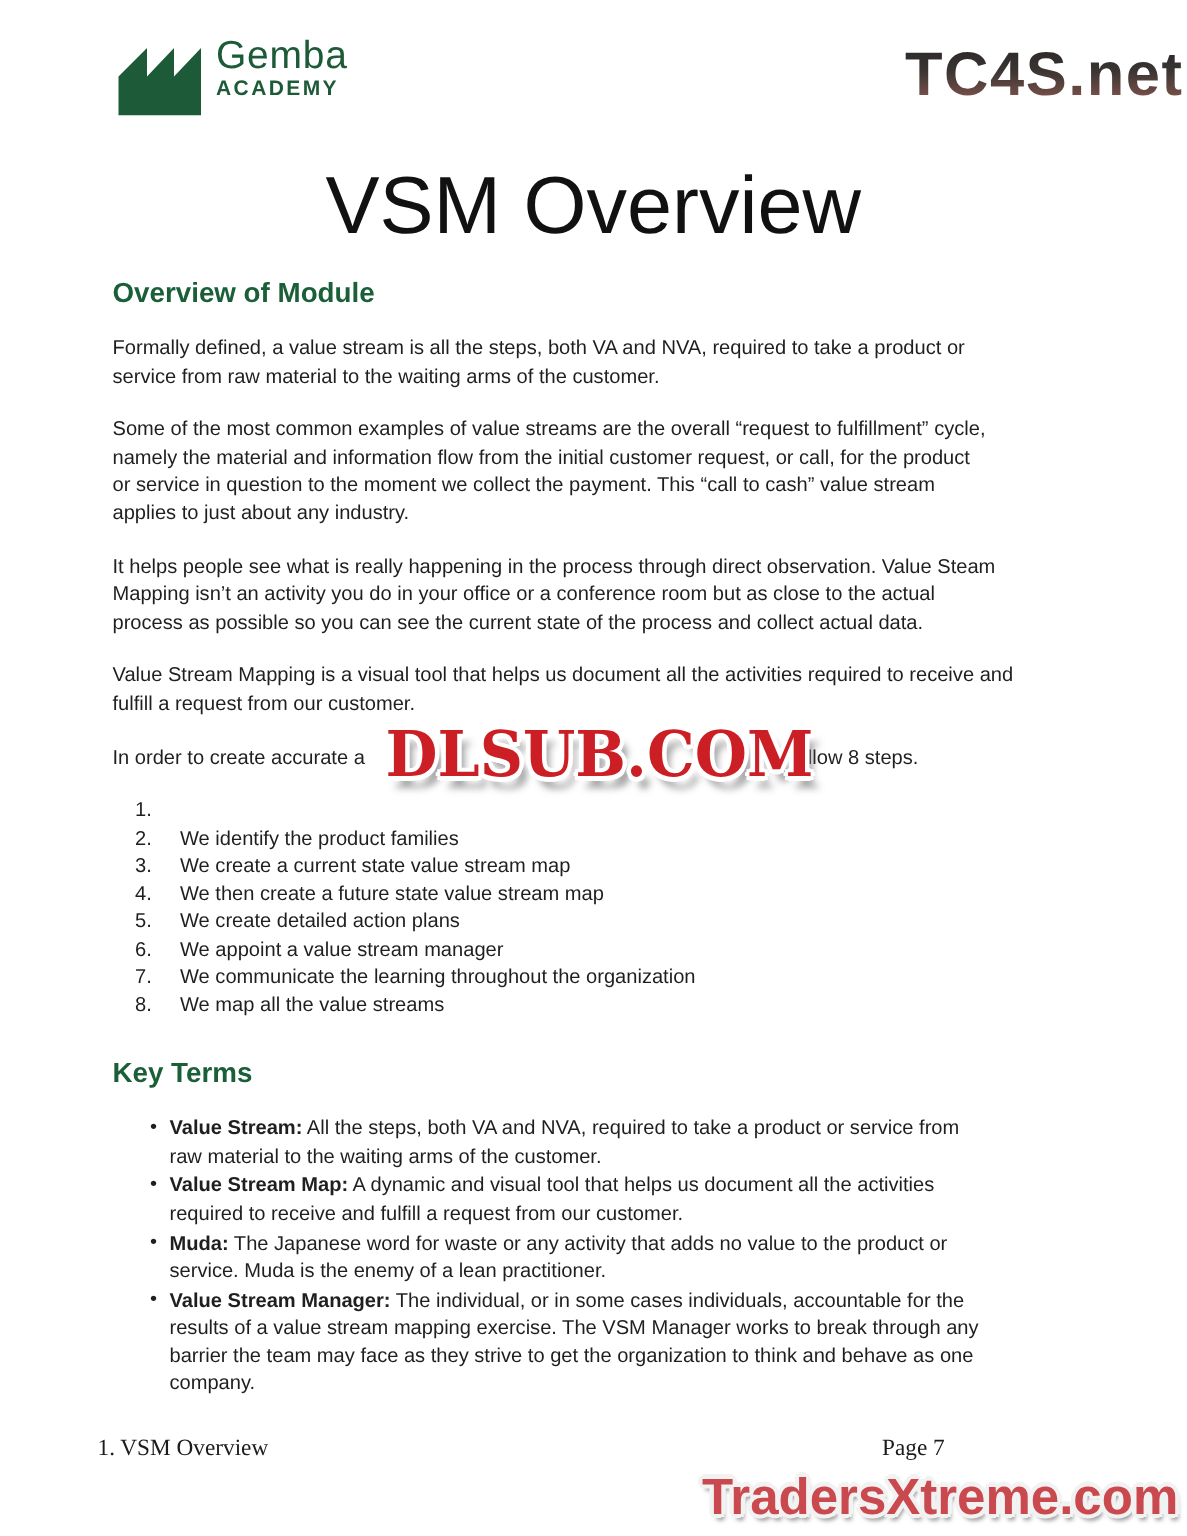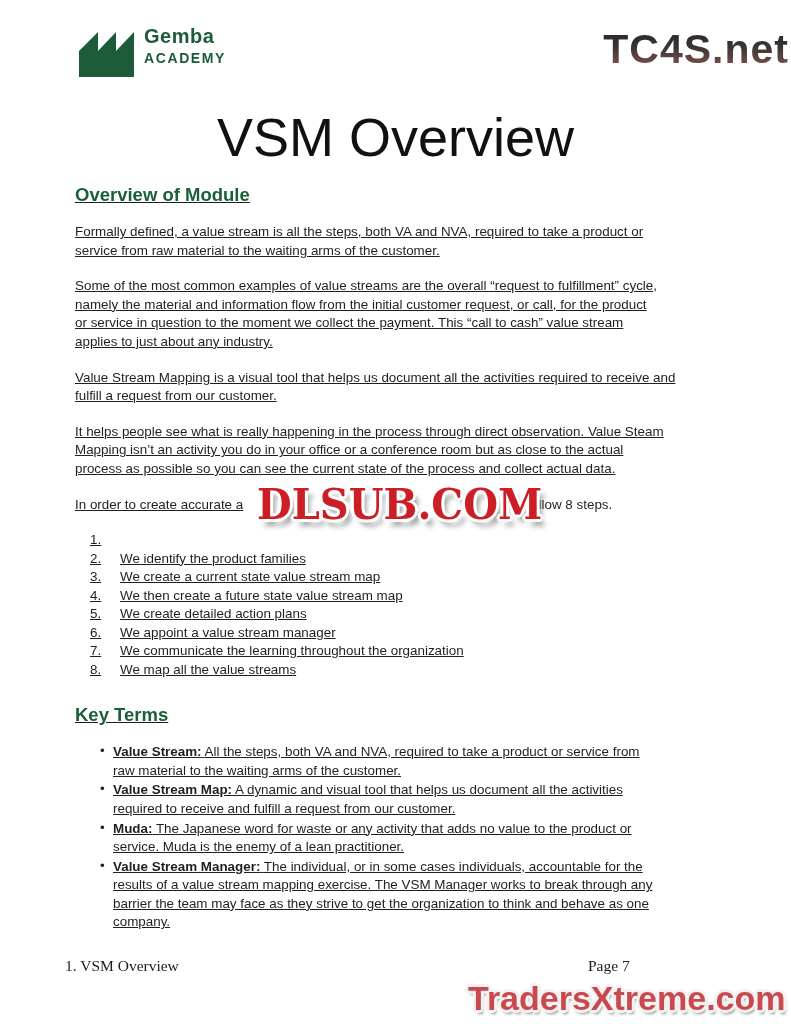--- a/index.html
+++ b/index.html
@@ -5,35 +5,35 @@
   html,body{margin:0;padding:0;background:#ffffff;}
   body{width:791px;height:1024px;position:relative;overflow:hidden;
        font-family:"Liberation Sans",sans-serif;color:#1f1f1f;}
 
   .page{position:absolute;inset:0;background:#ffffff;}
 
   
   .logo{position:absolute;left:76px;top:22px;display:flex;align-items:flex-start;}
   .factory{width:64px;height:52px;margin-top:3px;}
   .logo-text{display:flex;flex-direction:column;margin-left:4px;color:#1d5b38;}
-  .logo-brand{font-size:20px;font-weight:bold;line-height:28px;letter-spacing:.5px;}
+  .logo-brand{font-size:26px;font-weight:normal;line-height:28px;letter-spacing:.5px;}
   .logo-sub{font-size:14px;font-weight:bold;letter-spacing:1.6px;line-height:17px;}
 
   .wm-top{position:absolute;right:2px;top:0px;font-size:41px;font-weight:bold;
           letter-spacing:1px;color:#3d3836;font-family:"Liberation Sans",sans-serif;margin-top:26px;}
   @supports (-webkit-background-clip: text){
     .wm-top{background:linear-gradient(180deg,#262423 0%,#3a3533 45%,#6b4a44 75%,#a2685e 100%);
             -webkit-background-clip:text;background-clip:text;-webkit-text-fill-color:transparent;}
   }
 
   
   .title{position:absolute;top:106px;left:0;width:100%;margin:0;text-align:center;
          font-size:54px;font-weight:500;color:#111;letter-spacing:0px;}
 
-  .content{position:absolute;left:75px;top:185px;width:648px;text-decoration:underline;}
+  .content{position:absolute;left:75px;top:185px;width:648px;}
 
   .h-green{font-size:18.5px;font-weight:bold;color:#1a5f38;margin:0 0 19px 0;line-height:19px;}
   .h-keyterms{margin-top:26px;}
 
   .para{font-size:13.4px;line-height:18.6px;margin:0 0 17px 0;white-space:pre-line;}
 
   .steps-intro{position:relative;height:18.6px;font-size:13.4px;line-height:18.6px;margin:0 0 17px 0;}
   .steps-intro .suffix{position:absolute;left:442px;top:0;}
 
   .steps{margin:0 0 0 0;}
@@ -91,25 +91,25 @@
     <h2 class="h-green">Overview of Module</h2>
 
     <div>
 
     <p class="para">Formally defined, a value stream is all the steps, both VA and NVA, required to take a product or
 service from raw material to the waiting arms of the customer.</p>
         <p class="para">Some of the most common examples of value streams are the overall “request to fulfillment” cycle,
 namely the material and information flow from the initial customer request, or call, for the product
 or service in question to the moment we collect the payment.  This “call to cash” value stream
 applies to just about any industry.</p>
-        <p class="para">Value Stream Mapping is a visual tool that helps us document all the activities required to receive and
-fulfill a request from our customer.</p>
         <p class="para">It helps people see what is really happening in the process through direct observation.  Value Steam
 Mapping isn’t an activity you do in your office or a conference room but as close to the actual
 process as possible so you can see the current state of the process and collect actual data.</p>
+        <p class="para">Value Stream Mapping is a visual tool that helps us document all the activities required to receive and
+fulfill a request from our customer.</p>
       </div>
 
     <div class="steps-intro"><span>In order to create accurate a</span><span class="suffix">y follow 8 steps.</span></div>
 
     <div class="steps">
 
     <div class="step-row">
           <span class="step-num">1.</span>
         </div>
         <div class="step-row">

